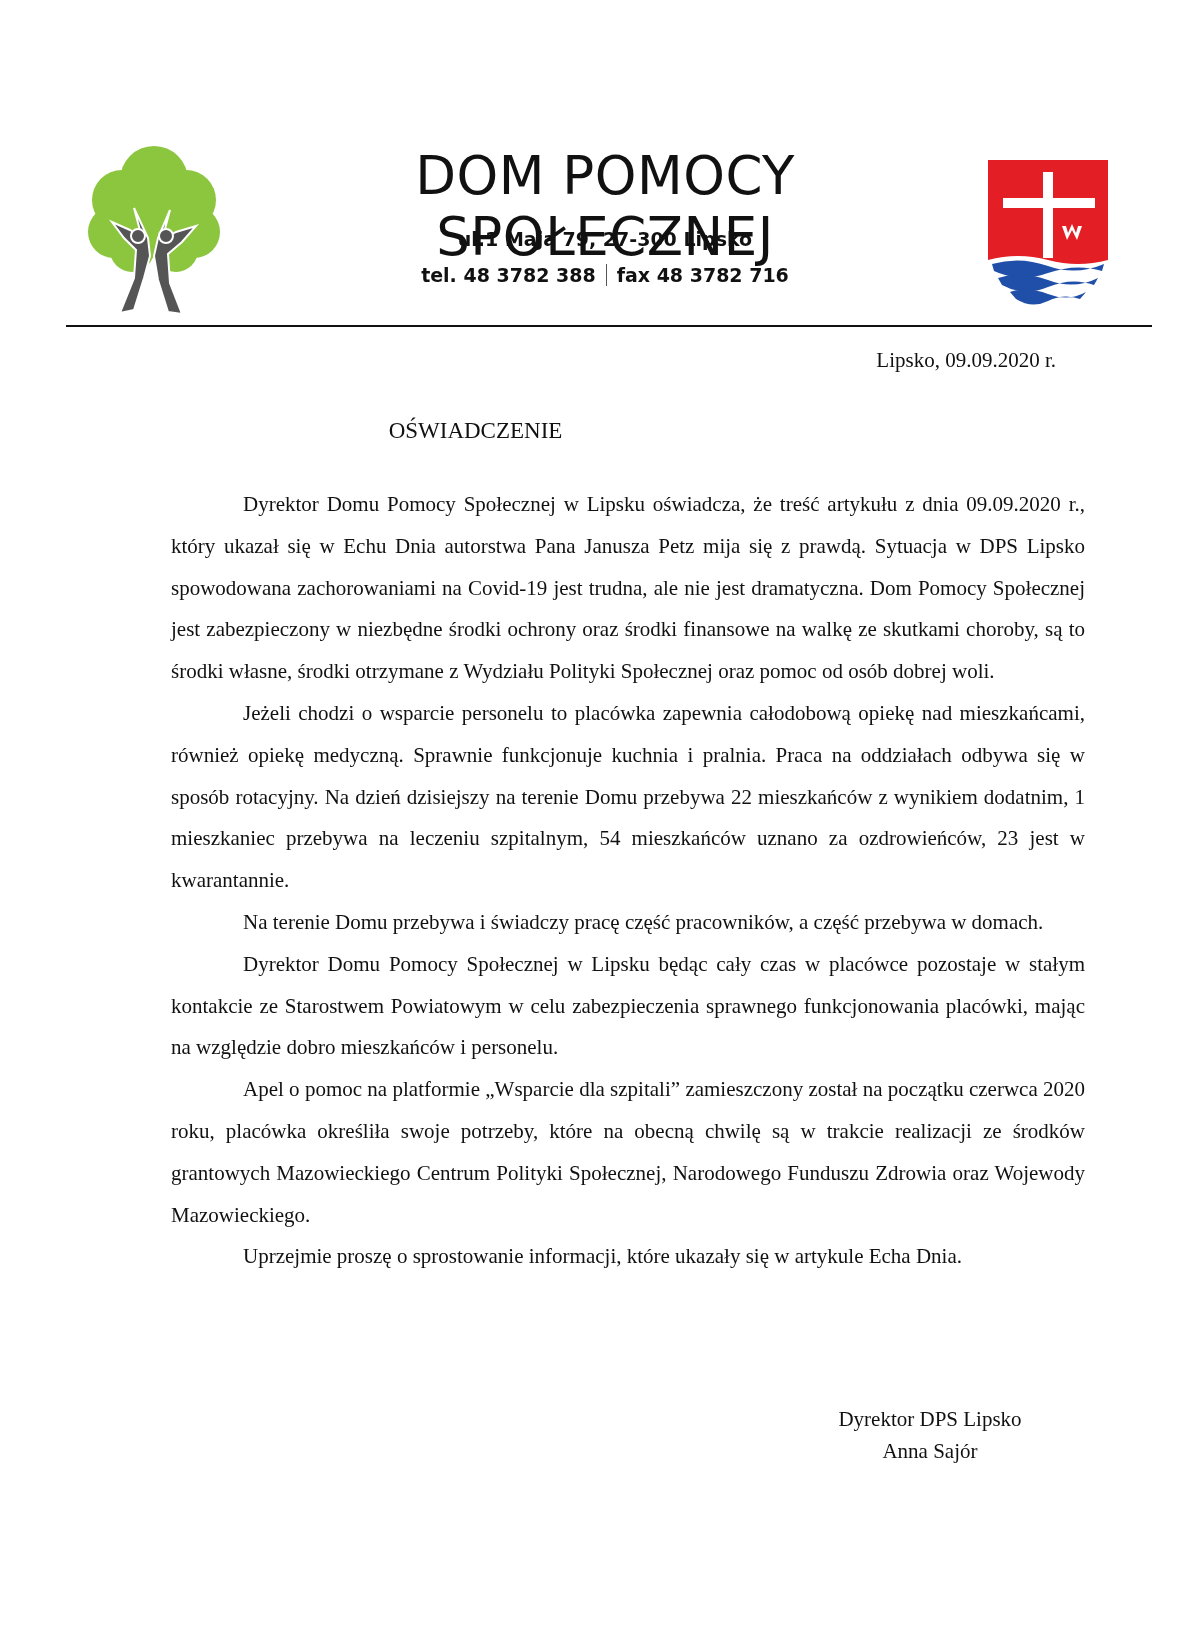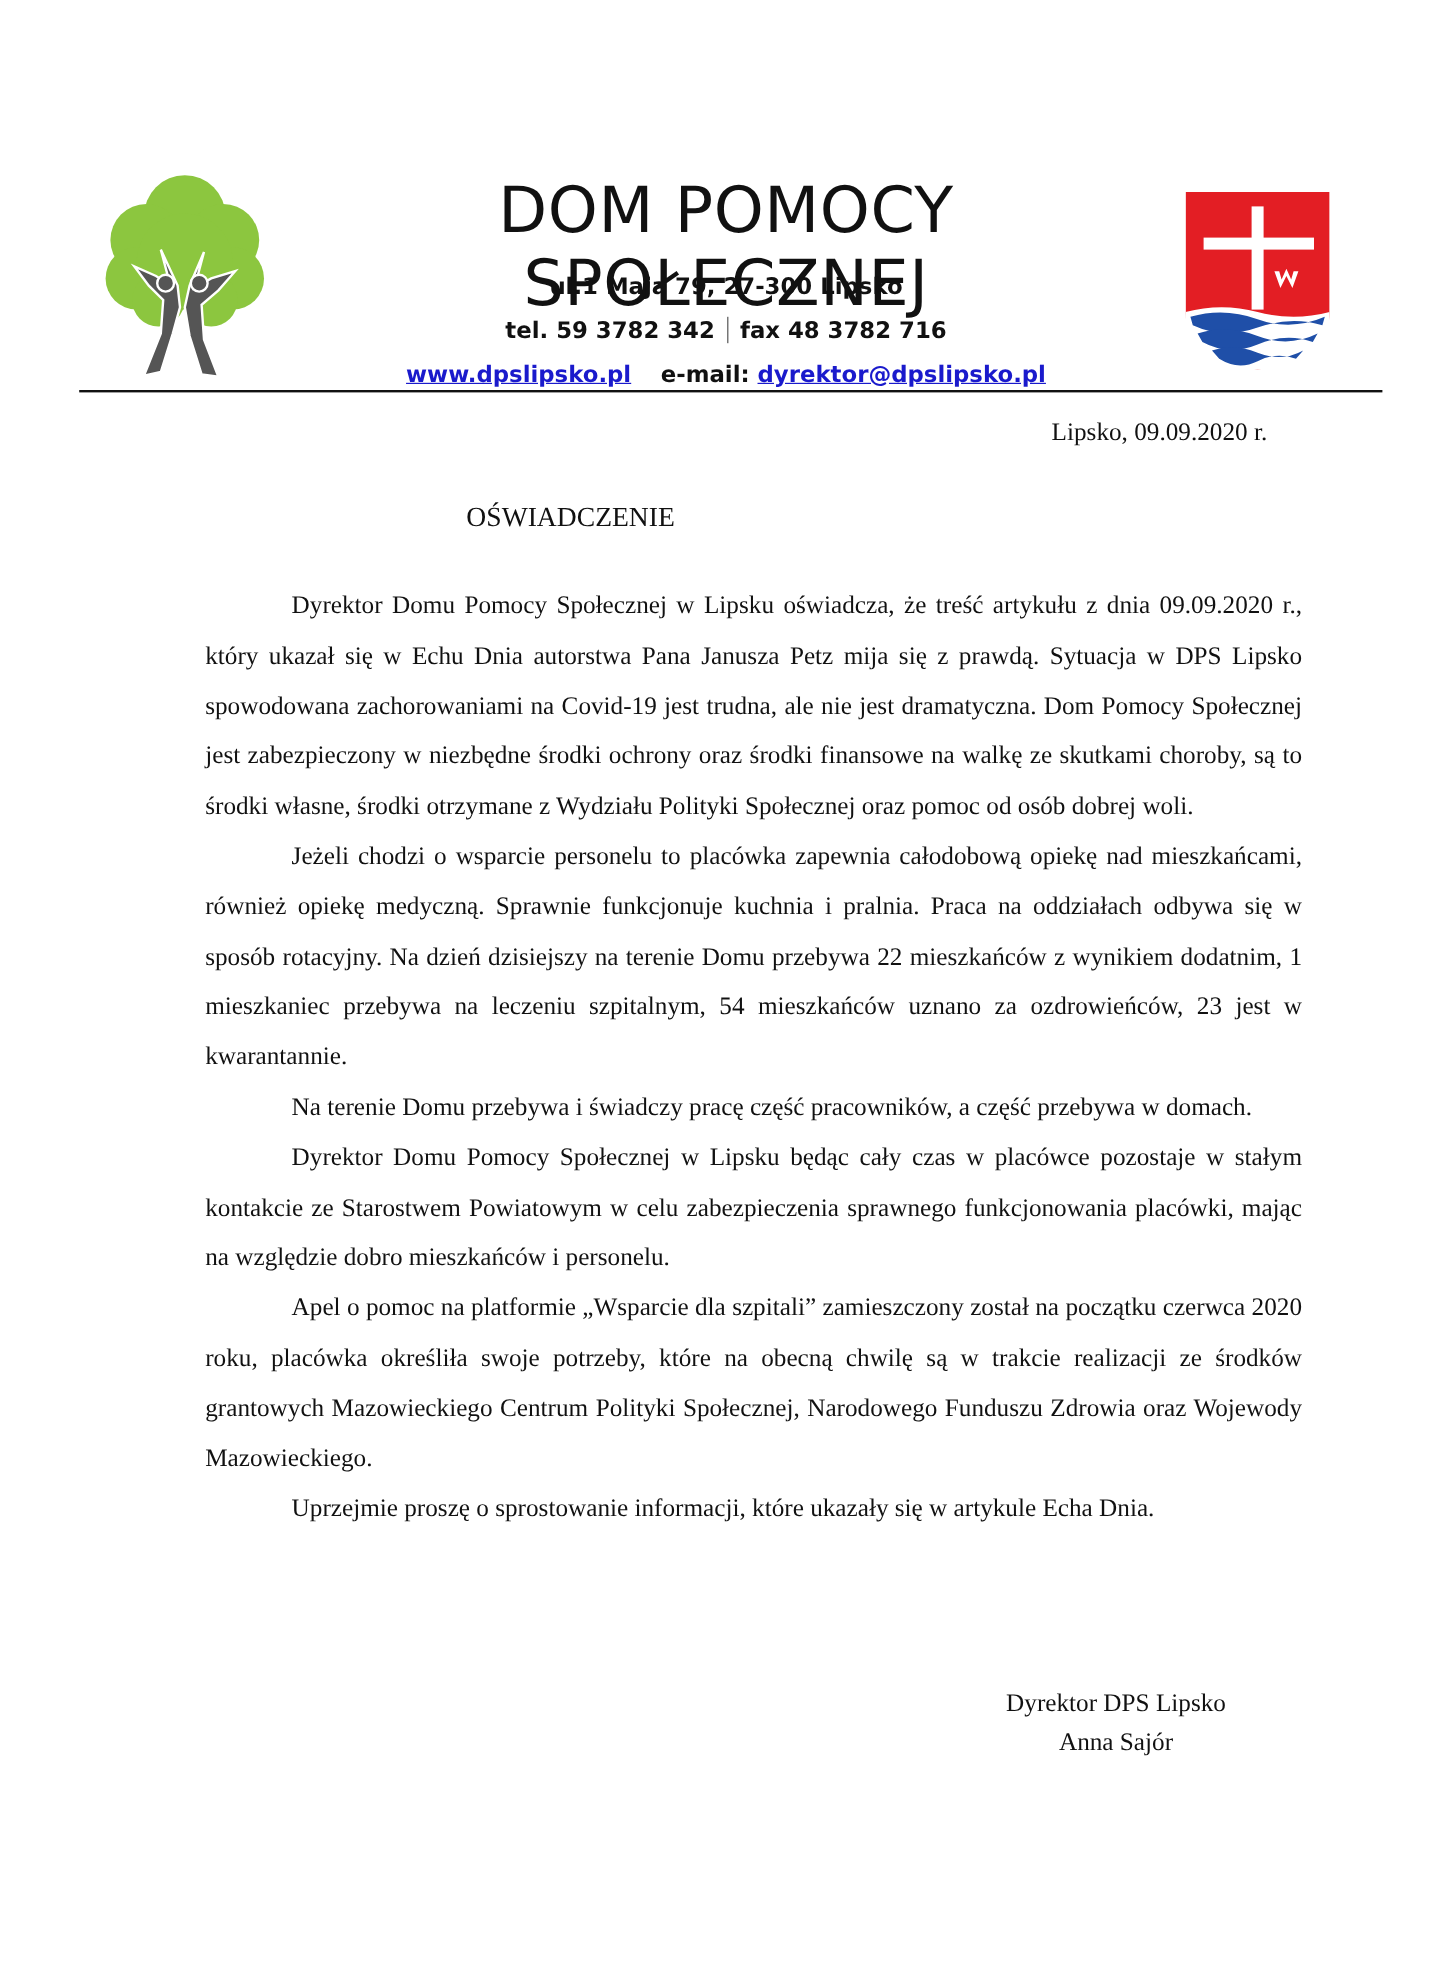--- a/index.html
+++ b/index.html
@@ -45,26 +45,21 @@
       <path d="M50 70 L58 100 L46 92 L28 84 L40 100 L52 112 L50 140 L36 175 L50 172 L60 140 L66 118 L64 100 Z"></path>
       <path d="M86 72 L78 102 L92 94 L112 88 L98 104 L84 116 L86 145 L98 176 L84 174 L74 142 L70 118 L74 100 Z"></path>
       <circle cx="54" cy="98" r="7"></circle>
       <circle cx="82" cy="98" r="7"></circle>
     </g>
   </svg>
 
   <div class="org-name">DOM POMOCY SPOŁECZNEJ</div>
   <div class="org-line org-address">ul.1 Maja 79, 27-300 Lipsko</div>
   <div class="org-line org-phones">
-    <span>tel. 59 3782 342</span><span class="sep-bar"></span><span>fax 48 3782 716</span>
-  </div>
-  <div class="org-line org-web">
-    <span class="link">www.dpslipsko.pl</span>
-    <span class="email-label">e-mail:</span>
-    <span class="link">dyrektor@dpslipsko.pl</span>
+    <span>tel. 48 3782 388</span><span class="sep-bar"></span><span>fax 48 3782 716</span>
   </div>
 
   <svg class="coat-of-arms" viewBox="0 0 120 148">
     <path d="M0 0 H120 V100 Q120 140 60 148 Q0 140 0 100 Z" fill="#e31e24"></path>
     <rect x="30" y="0" width="0" height="0" fill="none"></rect>
     <rect x="55" y="12" width="10" height="86" fill="#ffffff"></rect>
     <rect x="15" y="38" width="92" height="10" fill="#ffffff"></rect>
     <path d="M74 66 L79 80 L84 70 L89 80 L94 66 L90 66 L88 73 L84 64 L80 73 L78 66 Z" fill="#ffffff"></path>
     <path d="M0 100 Q30 92 60 100 T120 100 V148 H0 Z" fill="#ffffff"></path>
     <path d="M4 104 Q32 96 60 106 T116 104 L114 111 Q88 103 60 113 T6 111 Z" fill="#1f4fa8"></path>

